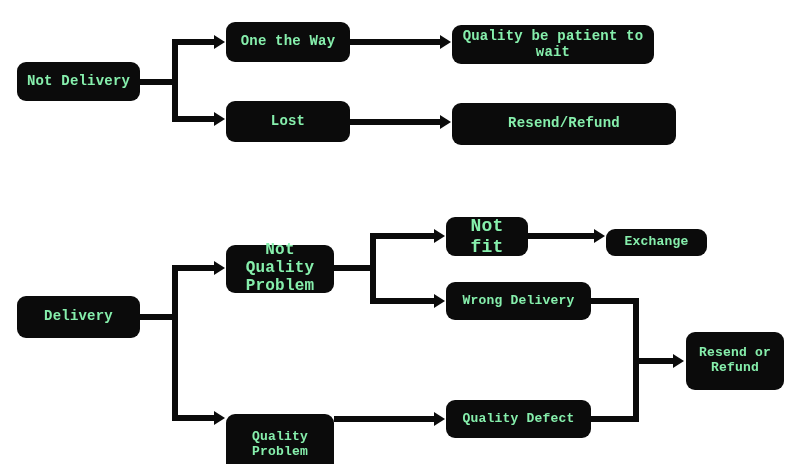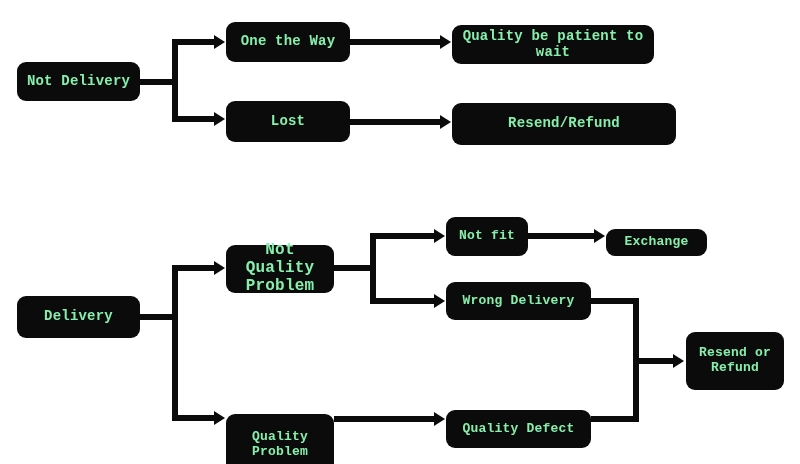--- a/index.html
+++ b/index.html
@@ -125,33 +125,33 @@
   <div class="node" style="left:226px; top:245px; width:108px; height:48px; font-size:16px;">
     <span class="node-label">Not Quality
 Problem</span>
   </div>
 
   <div class="node" style="left:226px; top:402px; width:108px; height:62px; font-size:13px;margin-top:12px;">
     <span class="node-label">Quality
 Problem</span>
   </div>
 
-  <div class="node" style="left:446px; top:217px; width:82px; height:39px; font-size:13px;text-align:center;">
+  <div class="node" style="left:446px; top:217px; width:82px; height:39px; font-size:18px;text-align:center;">
     <span class="node-label">Not fit</span>
   </div>
 
   <div class="node" style="left:606px; top:217px; width:101px; height:27px; font-size:13px;margin-top:12px;">
     <span class="node-label">Exchange</span>
   </div>
 
   <div class="node" style="left:446px; top:282px; width:145px; height:38px; font-size:13px;">
     <span class="node-label">Wrong Delivery</span>
   </div>
 
-  <div class="node" style="left:446px; top:400px; width:145px; height:38px; font-size:13px;margin-top:10px;">
+  <div class="node" style="left:446px; top:400px; width:145px; height:38px; font-size:13px;">
     <span class="node-label">Quality Defect</span>
   </div>
 
   <div class="node" style="left:686px; top:332px; width:98px; height:58px; font-size:13px;">
     <span class="node-label">Resend or
 Refund</span>
   </div>
 
 </div>
 

